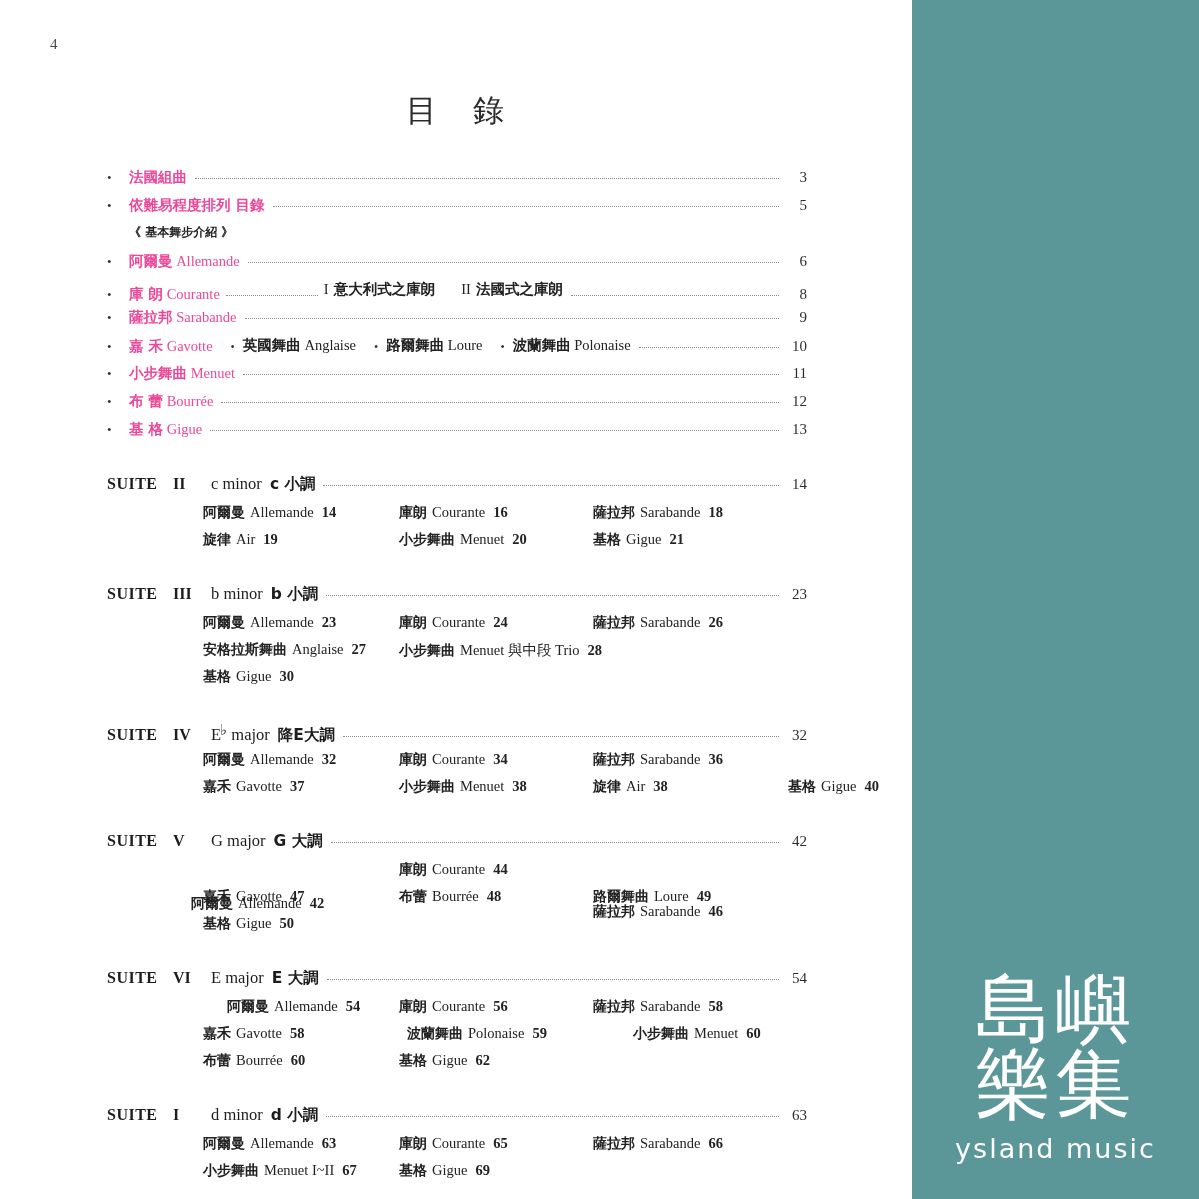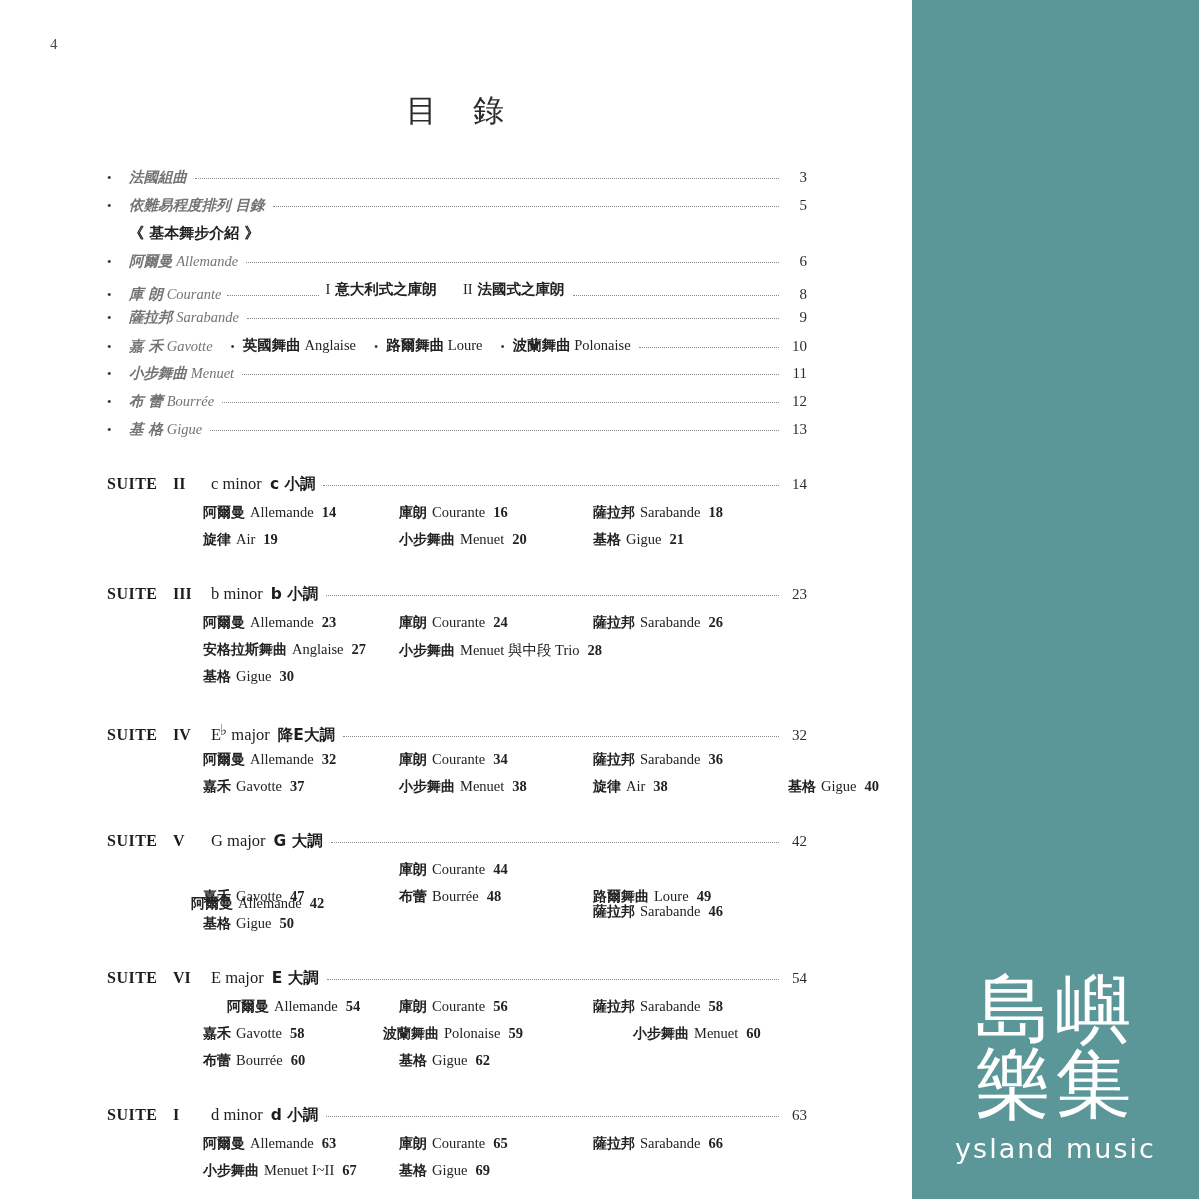--- a/index.html
+++ b/index.html
@@ -105,22 +105,21 @@
     flex: 0 0 22px;
     font-size: 13px;
     color: #333;
     line-height: 1;
   }
   .brow .label {
     white-space: nowrap;
     font-family: "DejaVu Sans", sans-serif;
     font-size: 14.5px;
     font-weight: 600;
-    color: #737373;
-    font-style: italic;
+    color: #ec4899;
   }
   .brow .label .rom {
     font-family: "Liberation Serif", serif;
     font-weight: 400;
     font-size: 14.5px;
   }
   .leader {
     flex: 1 1 auto;
     min-width: 8px;
     margin: 0 6px 0 8px;
@@ -133,21 +132,21 @@
     font-family: "Liberation Serif", serif;
     font-size: 15px;
     color: #2d2d2d;
     text-align: right;
     min-width: 22px;
     white-space: nowrap;
   }
   .subhead {
     height: 28px;
     font-family: "DejaVu Sans", sans-serif;
-    font-size: 15px;
+    font-size: 12px;
     font-weight: 600;
     color: #222;
     padding-left: 22px;
   }
   .brow .midsegs {
     display: flex;
     align-items: flex-end;
     white-space: nowrap;
   }
   .midsegs .seg {
@@ -425,21 +424,21 @@
             <span class="leader"></span>
             <span class="pg">54</span>
           </div>
           <div class="mv-row" style="position: relative; padding-left: 0px;">
             <span class="mv" style="position: absolute; left: 96px; margin-left: 24px;"><span class="cjk">阿爾曼</span><span class="rom">Allemande</span><span class="n">54</span></span>
             <span class="mv" style="position: absolute; left: 292px;"><span class="cjk">庫朗</span><span class="rom">Courante</span><span class="n">56</span></span>
             <span class="mv" style="position: absolute; left: 486px;"><span class="cjk">薩拉邦</span><span class="rom">Sarabande</span><span class="n">58</span></span>
           </div>
           <div class="mv-row" style="position: relative; padding-left: 0px;">
             <span class="mv" style="position: absolute; left: 96px;"><span class="cjk">嘉禾</span><span class="rom">Gavotte</span><span class="n">58</span></span>
-            <span class="mv" style="position: absolute; left: 276px;"><span class="cjk">波蘭舞曲</span><span class="rom">Polonaise</span><span class="n">59</span></span>
+            <span class="mv" style="position: absolute; left: 300px;"><span class="cjk">波蘭舞曲</span><span class="rom">Polonaise</span><span class="n">59</span></span>
             <span class="mv" style="position: absolute; left: 486px; margin-left: 40px;"><span class="cjk">小步舞曲</span><span class="rom">Menuet</span><span class="n">60</span></span>
           </div>
           <div class="mv-row" style="position: relative; padding-left: 0px;">
             <span class="mv" style="position: absolute; left: 96px;"><span class="cjk">布蕾</span><span class="rom">Bourrée</span><span class="n">60</span></span>
             <span class="mv" style="position: absolute; left: 292px;"><span class="cjk">基格</span><span class="rom">Gigue</span><span class="n">62</span></span>
           </div>
         </div>
         <div class="suite">
           <div class="suite-head">
             <span class="suite-word">SUITE</span>

